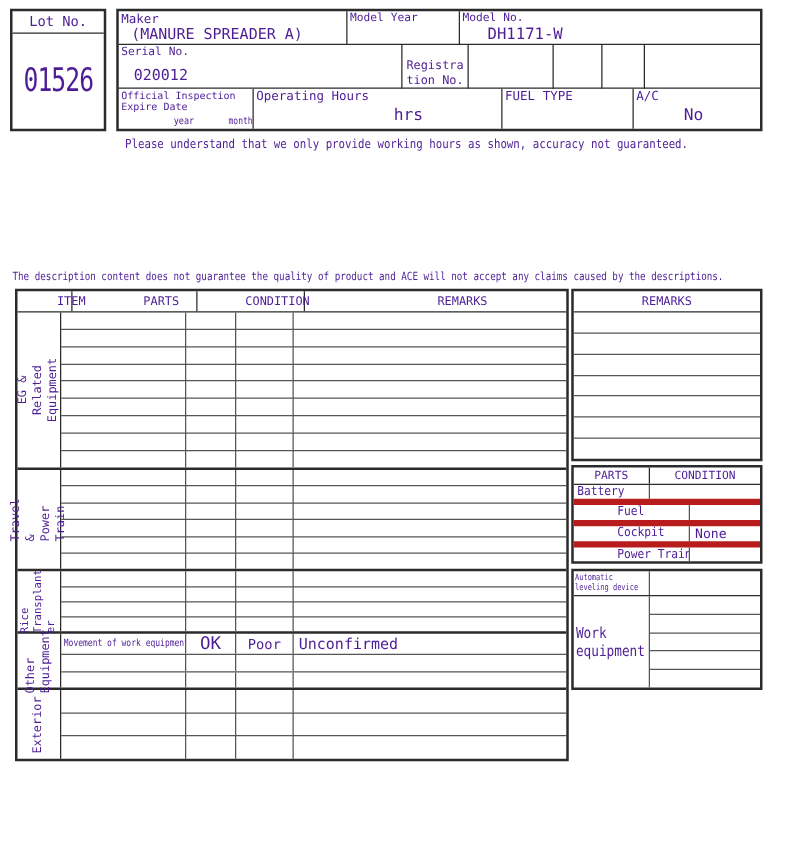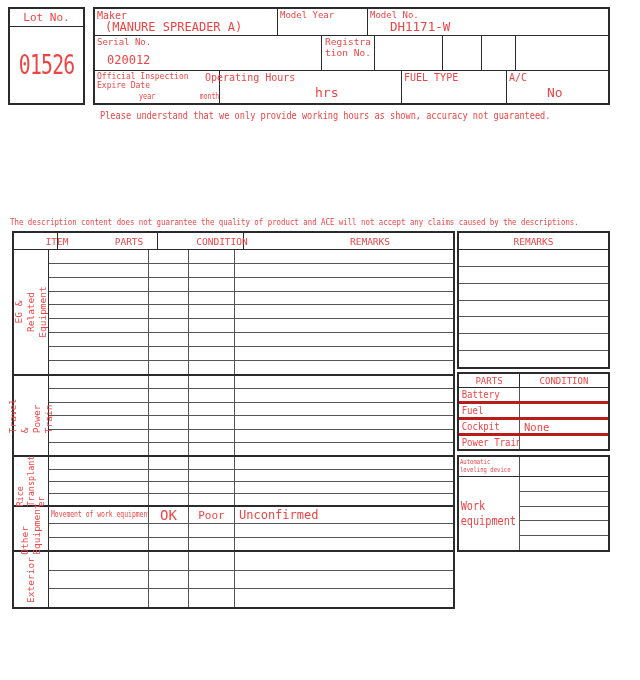--- a/index.html
+++ b/index.html
@@ -1,45 +1,45 @@
 <!DOCTYPE html>
 <html><head>
 <meta charset="utf-8">
 <style>
   html,body{margin:0;padding:0;background:#fff;}
   .canvas{position:relative;width:640px;height:680px;background:#fff;overflow:hidden;
-          font-family:"DejaVu Sans Mono","Liberation Mono",monospace;color:#ef4444;}
+          font-family:"DejaVu Sans Mono","Liberation Mono",monospace;color:#4c1d95;}
   .abs{position:absolute;}
   
   .lot-box{left:8px;top:7px;width:77px;height:98px;border:2px solid #2b2b2b;box-sizing:border-box;}
   .lot-head{height:17px;border-bottom:1px solid #2b2b2b;display:flex;align-items:center;justify-content:center;
             font-size:11px;}
   .lot-value{height:76px;display:flex;align-items:center;justify-content:center;}
   .lot-num{font-size:26px;transform:scaleX(.76);letter-spacing:-1px;}
   
   .top-table{left:93px;top:7px;width:517px;height:98px;border:2px solid #2b2b2b;box-sizing:border-box;}
   .tcell{position:absolute;box-sizing:border-box;border-color:#2b2b2b;}
   .br{border-right:1px solid #2b2b2b;} .bb{border-bottom:1px solid #2b2b2b;}
   .cell-label{position:absolute;top:1px;left:2px;font-size:10px;white-space:pre-line;line-height:1.15;}
   .cell-label.sm{font-size:9px;} .cell-label.xs{font-size:8px;}
   .cell-value{position:absolute;font-size:12px;}
   
   .c-maker{left:0;top:0;width:183px;height:27px;}
   .c-myear{left:183px;top:0;width:90px;height:27px;}
   .c-mno{left:273px;top:0;width:240px;height:27px;text-align:center;}
   
   .c-serial{left:0;top:27px;width:227px;height:35px;}
-  .c-reg{left:227px;top:27px;width:53px;height:35px;display:flex;align-items:flex-start;justify-content:center;}
+  .c-reg{left:227px;top:27px;width:53px;height:35px;display:flex;align-items:flex-end;justify-content:center;}
   .reg-txt{font-size:9.5px;line-height:1.2;text-align:center;word-break:break-all;padding:0 1px;}
   .c-e1{left:280px;top:27px;width:68px;height:35px;}
   .c-e2{left:348px;top:27px;width:39px;height:35px;}
   .c-e3{left:387px;top:27px;width:34px;height:35px;}
   .c-e4{left:421px;top:27px;width:92px;height:35px;}
   
-  .c-insp{left:0;top:62px;width:125px;height:32px;}
+  .c-insp{left:0;top:62px;width:108px;height:32px;}
   .lbl-year{position:absolute;bottom:2px;left:44px;font-size:8px;transform:scaleX(.85);transform-origin:left bottom;}
   .lbl-month{position:absolute;bottom:2px;right:0px;font-size:8px;transform:scaleX(.8);transform-origin:right bottom;}
   .c-hours{left:108px;top:62px;width:199px;height:32px;}
   .v-hrs{left:112px;bottom:3px;font-size:13px;}
   .c-fuel{left:307px;top:62px;width:105px;height:32px;}
   .c-ac{left:412px;top:62px;width:101px;height:32px;}
   .v-no{left:40px;bottom:3px;font-size:13px;}
   
   .note1{left:100px;top:110px;font-size:10px;white-space:nowrap;transform:scaleX(.86);transform-origin:left top;}
   .note2{left:10px;top:217px;font-size:9px;white-space:nowrap;transform:scaleX(.82);transform-origin:left top;}
@@ -74,21 +74,21 @@
   
   .r-remarks{left:457px;top:231px;width:153px;height:138px;border:2px solid #2b2b2b;box-sizing:border-box;
              display:flex;flex-direction:column;}
   .rr-head{height:16px;min-height:16px;border-bottom:1px solid #2b2b2b;display:flex;align-items:center;justify-content:center;font-size:9.5px;}
   .rr-row{flex:1;} .rr-row + .rr-row{border-top:1px solid #555;}
   .r-parts{left:457px;top:372px;width:153px;height:79px;border:2px solid #2b2b2b;box-sizing:border-box;
            display:flex;flex-direction:column;}
   .rp-head{height:13px;min-height:13px;border-bottom:1px solid #2b2b2b;display:flex;font-size:9px;}
   .rp-head .ph{width:60px;border-right:1px solid #2b2b2b;display:flex;align-items:center;justify-content:center;}
   .rp-head .ch{flex:1;display:flex;align-items:center;justify-content:center;}
-  .rp-row{flex:1;display:flex;} .rp-row + .rp-row{border-top:3px solid #b91c1c;}
+  .rp-row{flex:1;display:flex;} .rp-row + .rp-row{border-top:5px solid #b91c1c;padding-left:32px;}
   .rp-part{width:60px;border-right:1px solid #555;display:flex;align-items:center;overflow:hidden;}
   .rp-part span{font-size:10px;padding-left:3px;white-space:nowrap;transform:scaleX(.9);transform-origin:left center;}
   .rp-cond{flex:1;display:flex;align-items:center;font-size:10.5px;padding-left:4px;text-align:center;}
   .r-equip{left:457px;top:455px;width:153px;height:97px;border:2px solid #2b2b2b;box-sizing:border-box;
            display:flex;flex-direction:column;}
   .re-row1{height:19px;min-height:19px;border-bottom:1px solid #2b2b2b;display:flex;}
   .re-auto{width:60px;border-right:1px solid #555;position:relative;overflow:hidden;}
   .re-auto span{position:absolute;top:1px;left:1px;font-size:7px;line-height:1.2;width:74px;
                 transform:scaleX(.8);transform-origin:left top;}
   .re-autoval{flex:1;}

